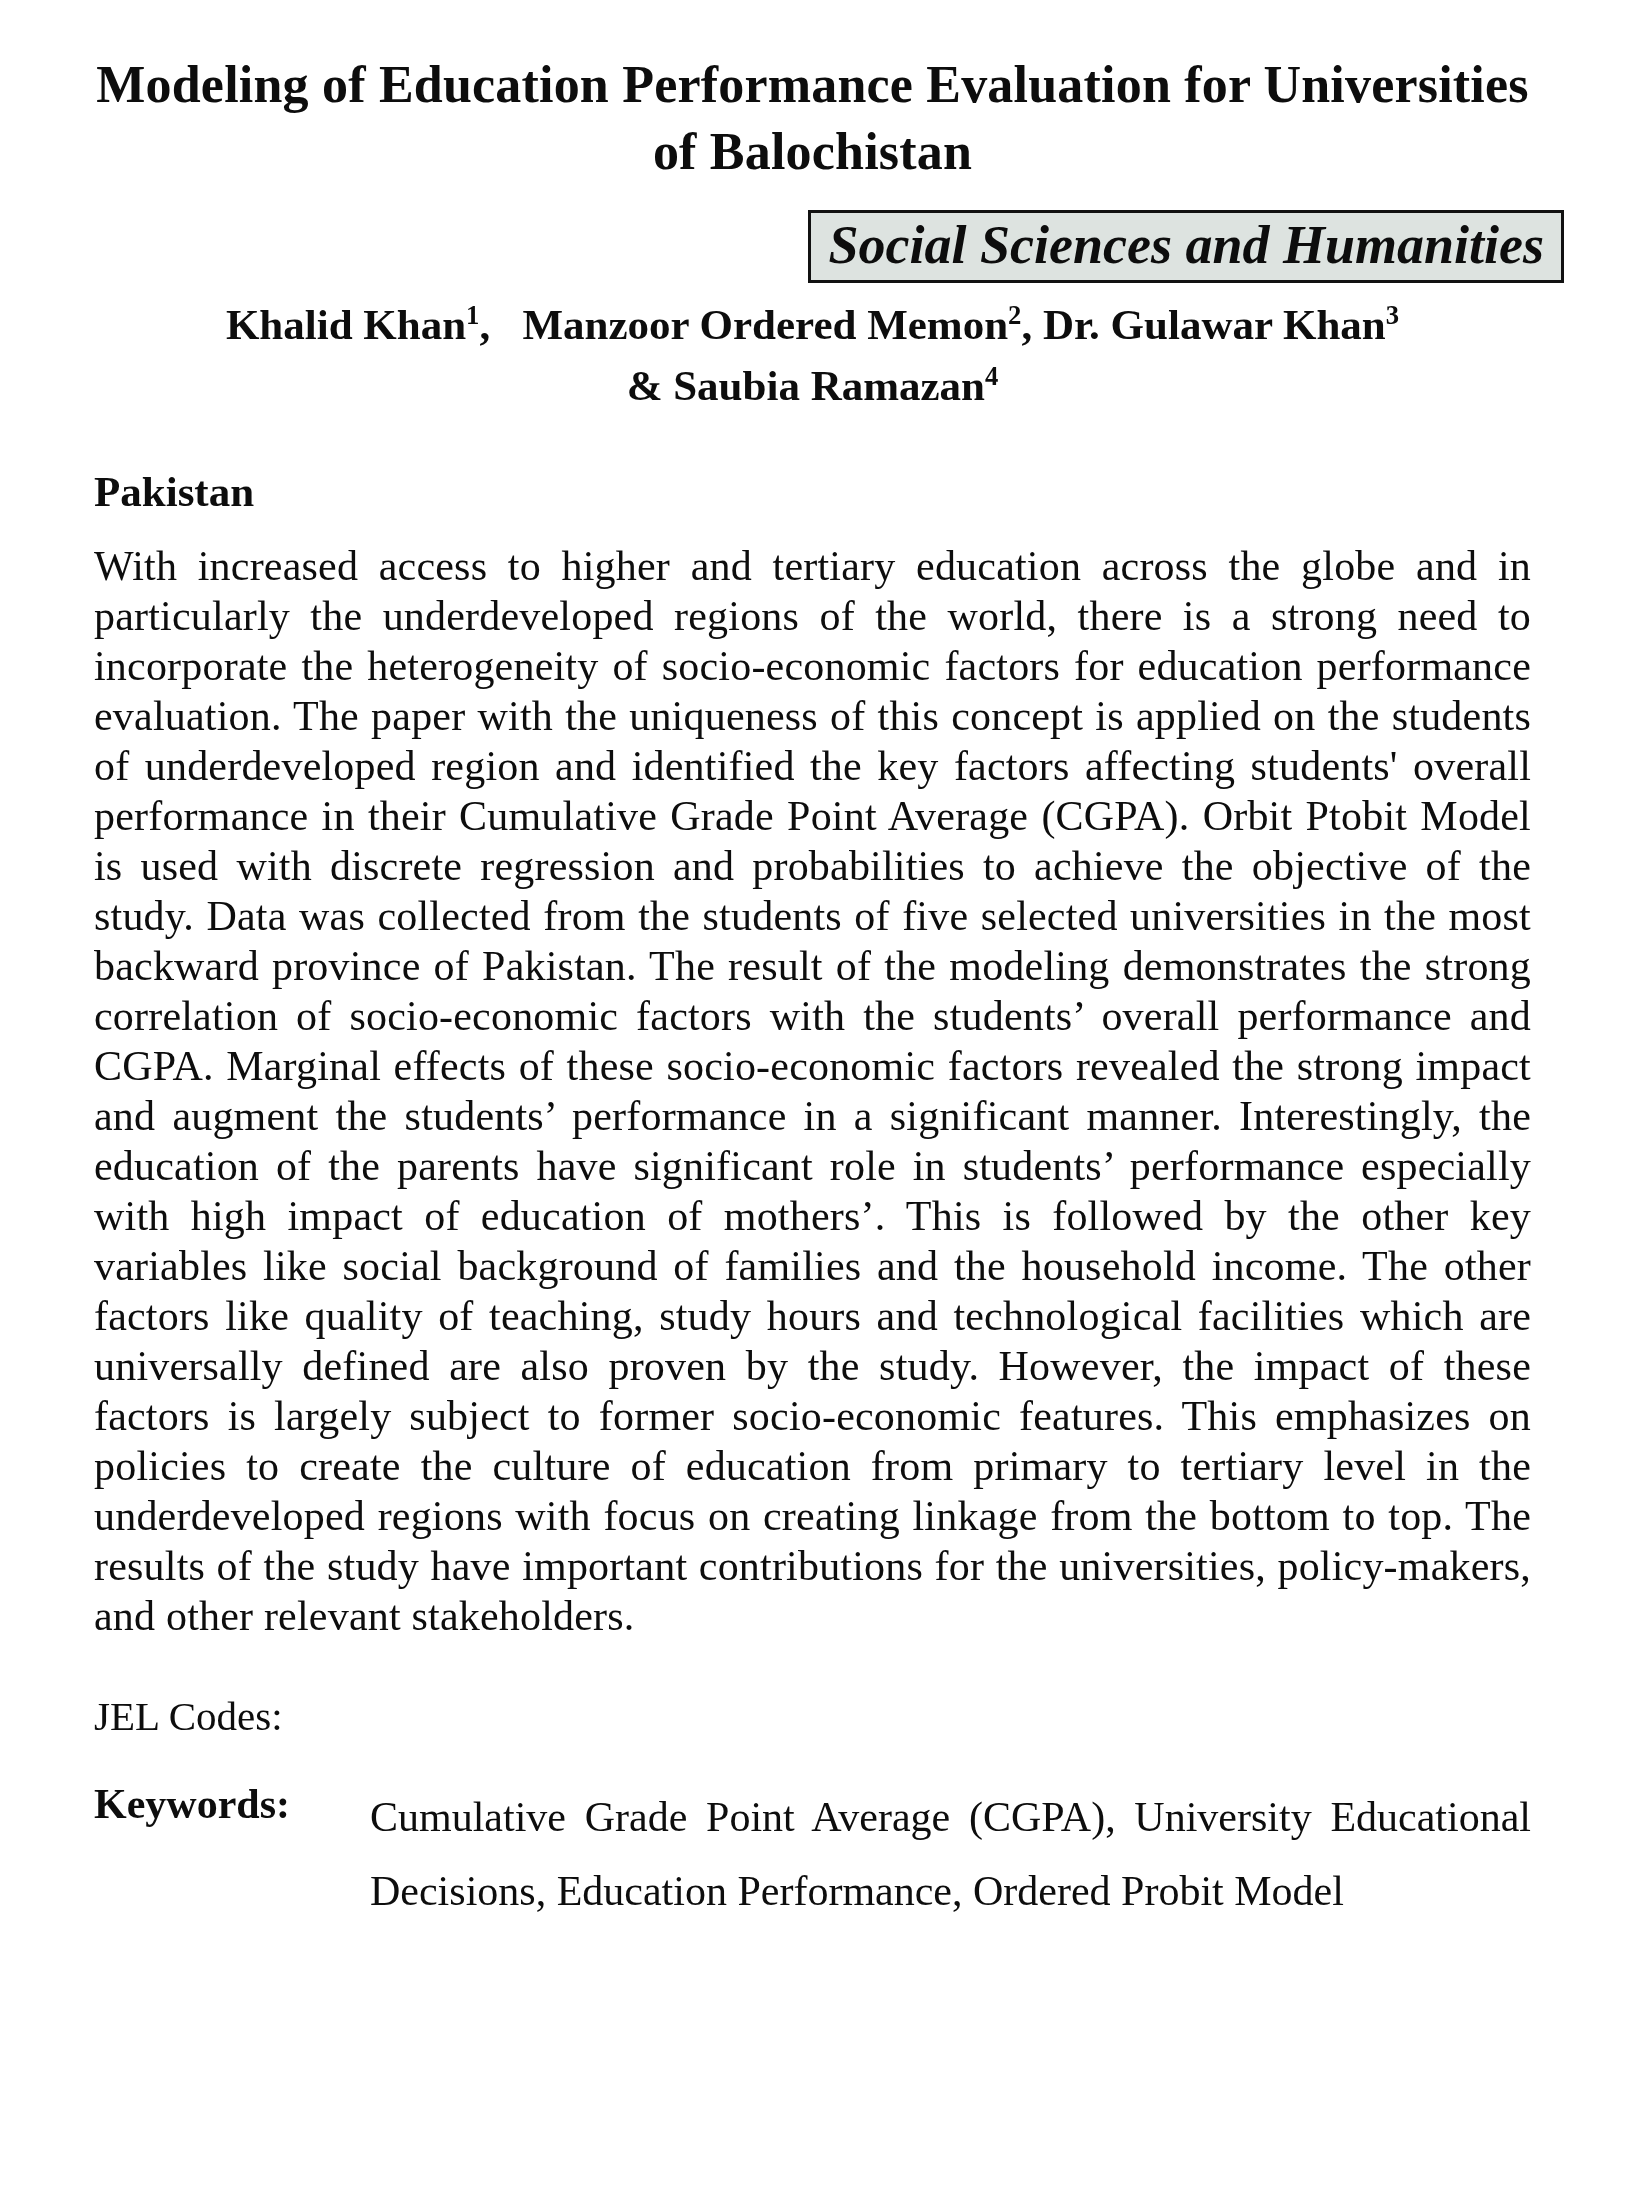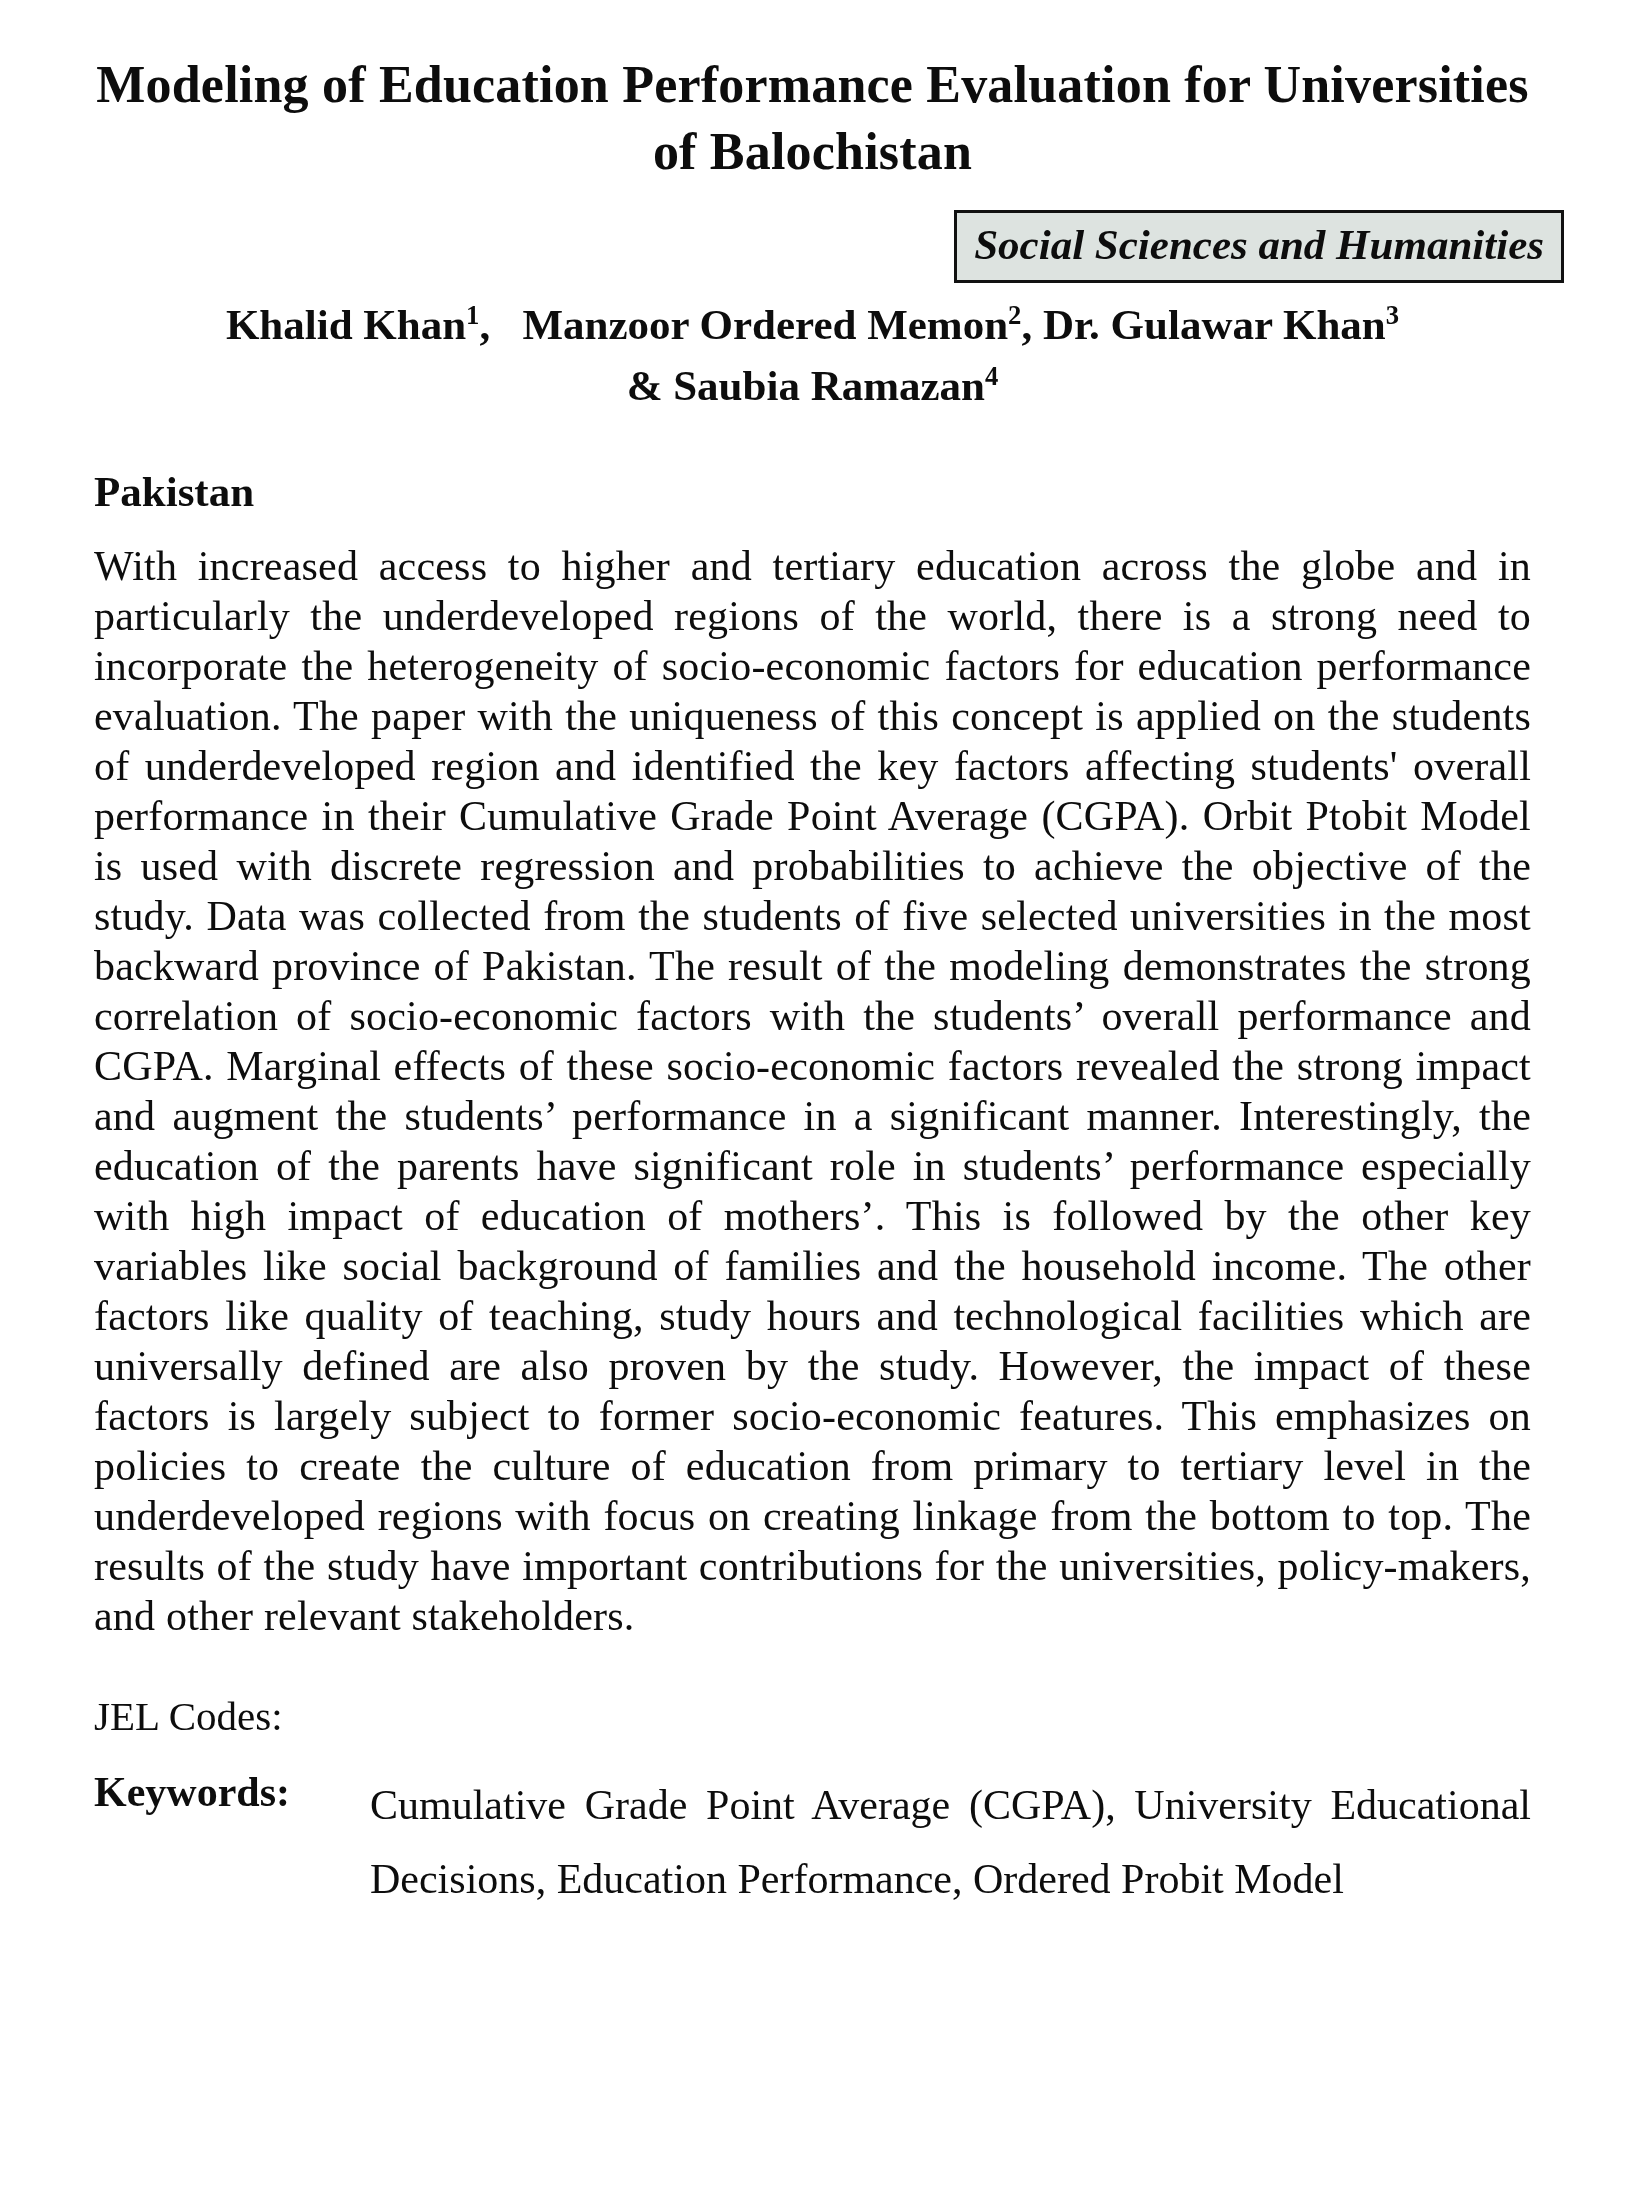--- a/index.html
+++ b/index.html
@@ -34,21 +34,21 @@
     margin: 24.5px -33px 0 0;
   }
   .field-badge {
     box-sizing: border-box;
     height: 73px;
     display: flex;
     align-items: center;
     border: 3.8px solid #111111;
     background: #dde3e0;
     padding: 0 17px 3.8px 17px;
-    font-size: 43px;
+    font-size: 54px;
     font-weight: bold;
     font-style: italic;
     white-space: nowrap;
   }
   .authors {
     margin-top: 11.3px;
     text-align: center;
     font-size: 43px;
     font-weight: bold;
     line-height: 1.42;
@@ -67,21 +67,21 @@
     font-size: 42px;
     line-height: 50px;
     text-align: justify;
     letter-spacing: 0.2px;
   }
   .meta-row {
     display: flex;
     align-items: flex-start;
   }
   .meta-row.jel { margin-top: 51px; }
-  .meta-row.keywords { margin-top: 28px; }
+  .meta-row.keywords { margin-top: 40px; }
   .meta-label {
     flex: 0 0 276px;
     font-size: 41px;
   }
   .jel .meta-label { font-weight: normal; }
   .jel .meta-value {
     font-size: 43px;
     font-weight: bold;
     letter-spacing: 0.3px;
   }

